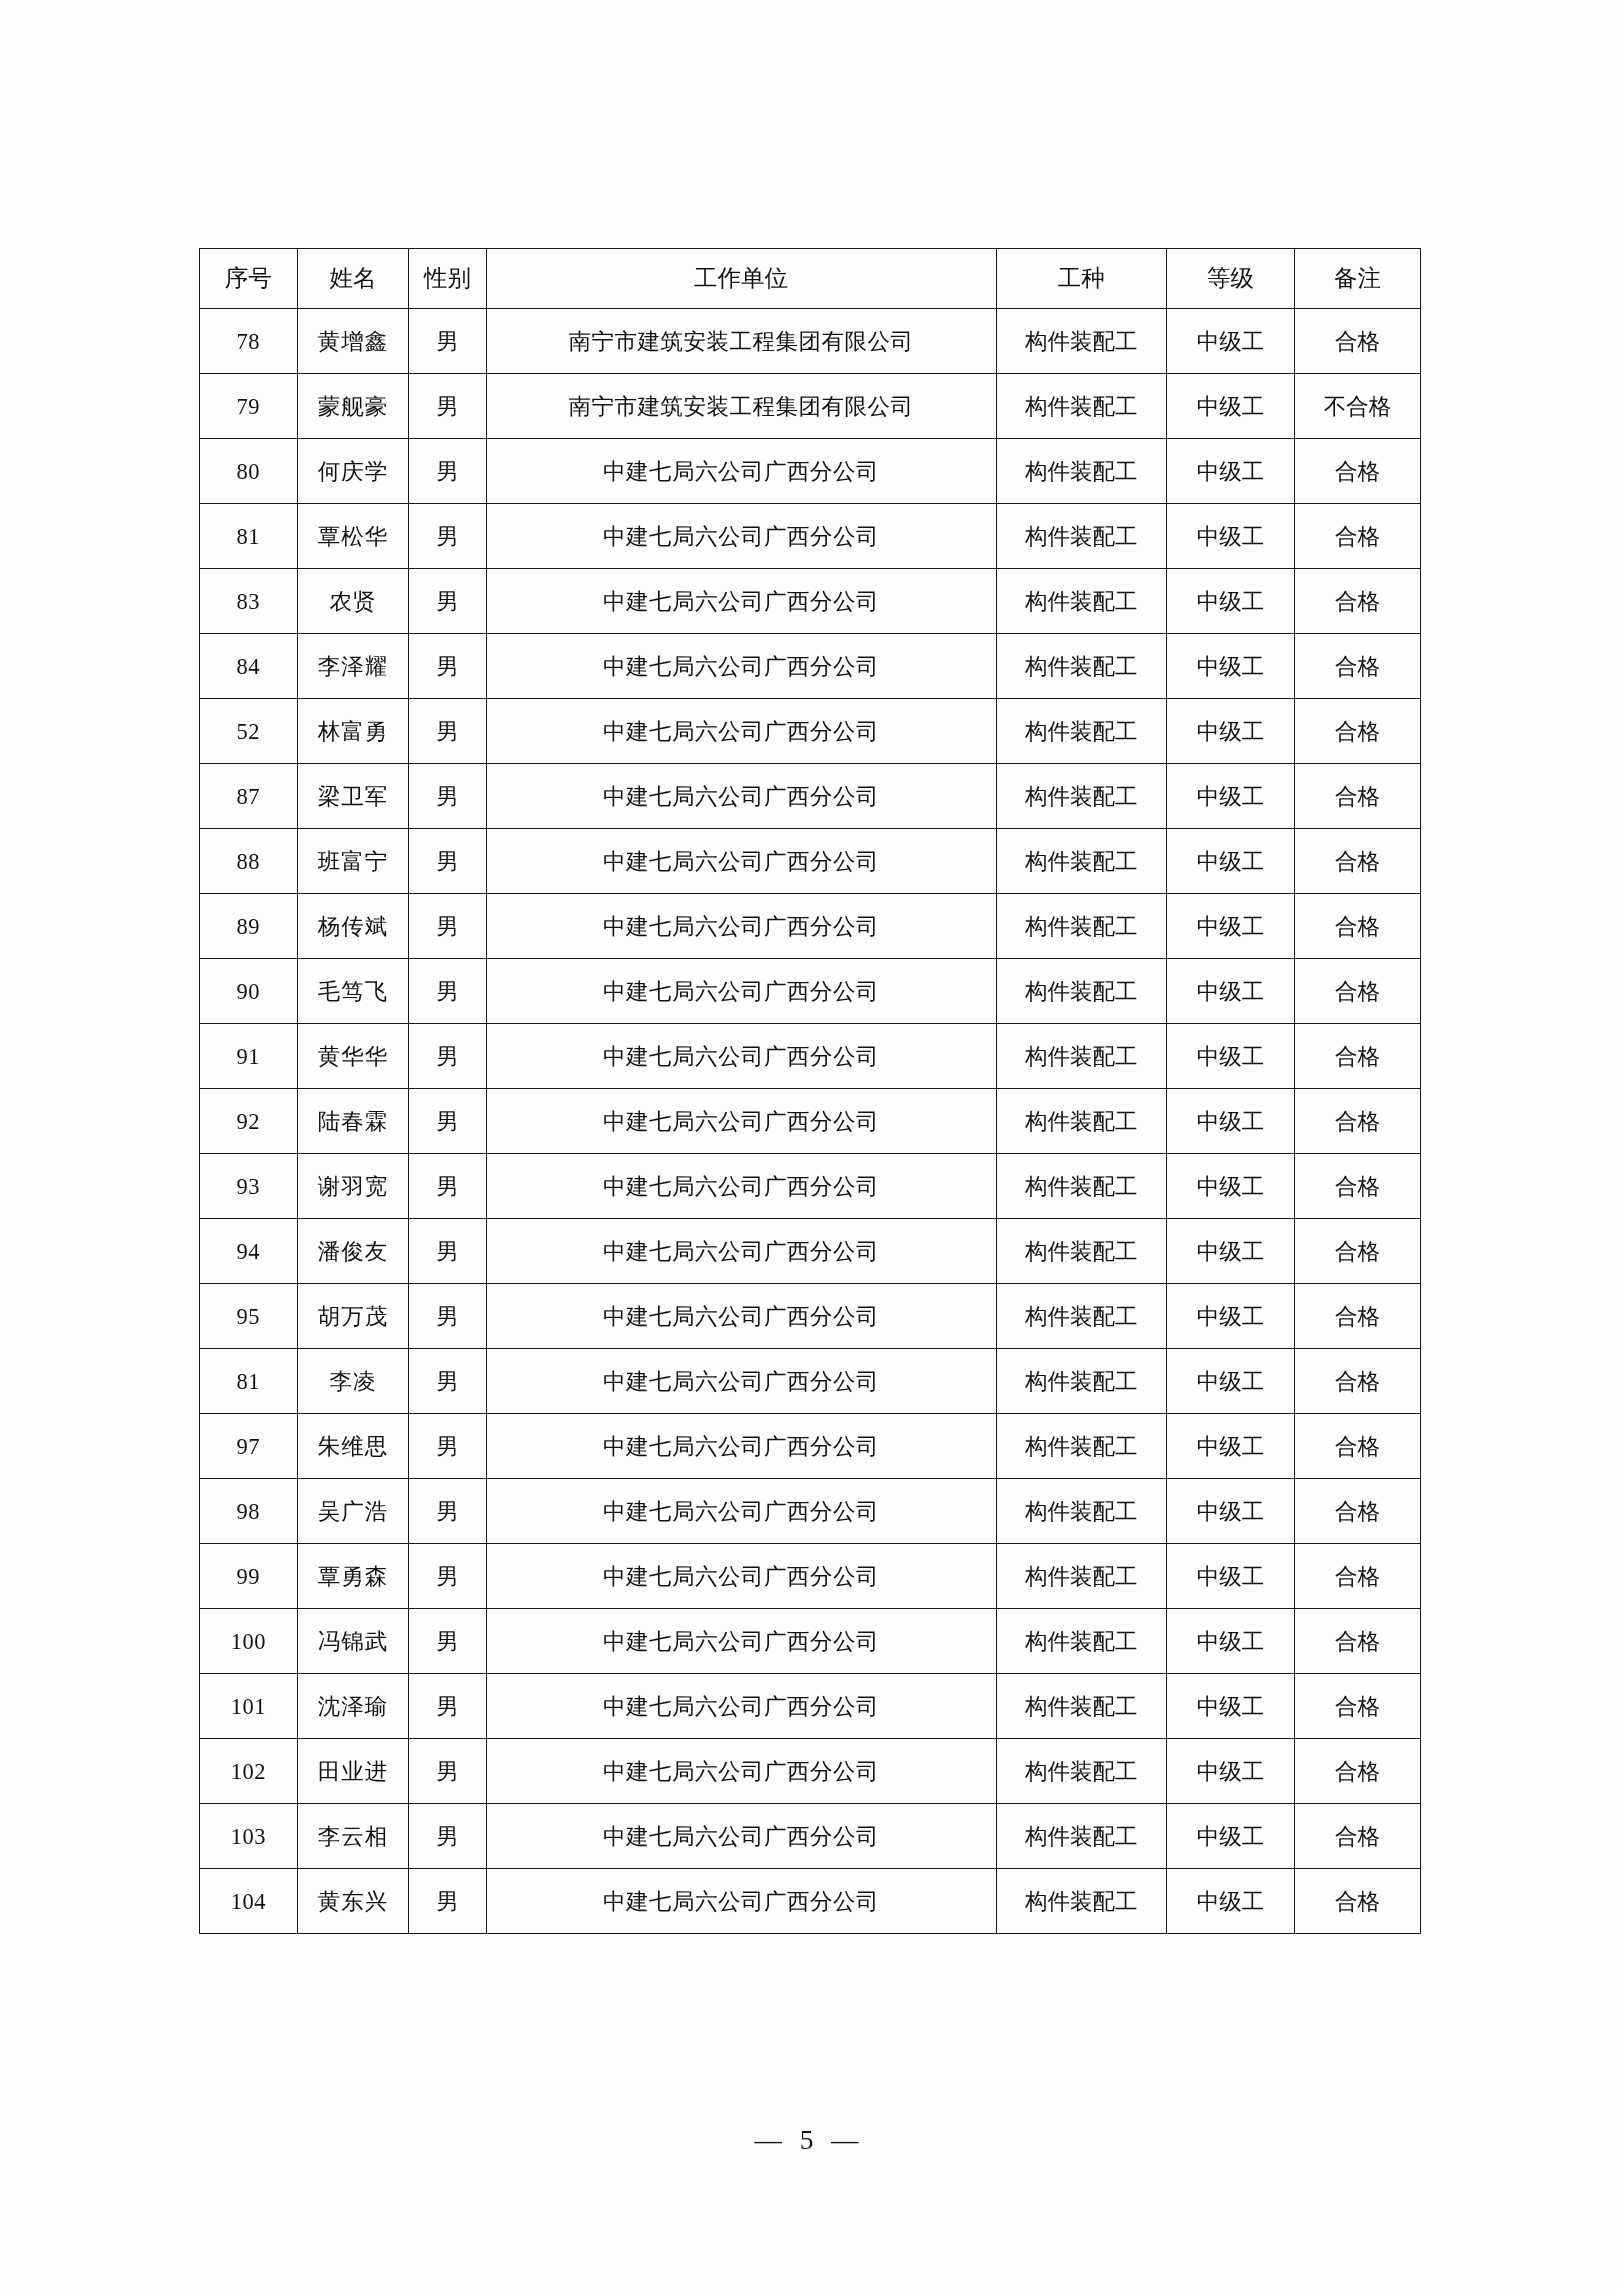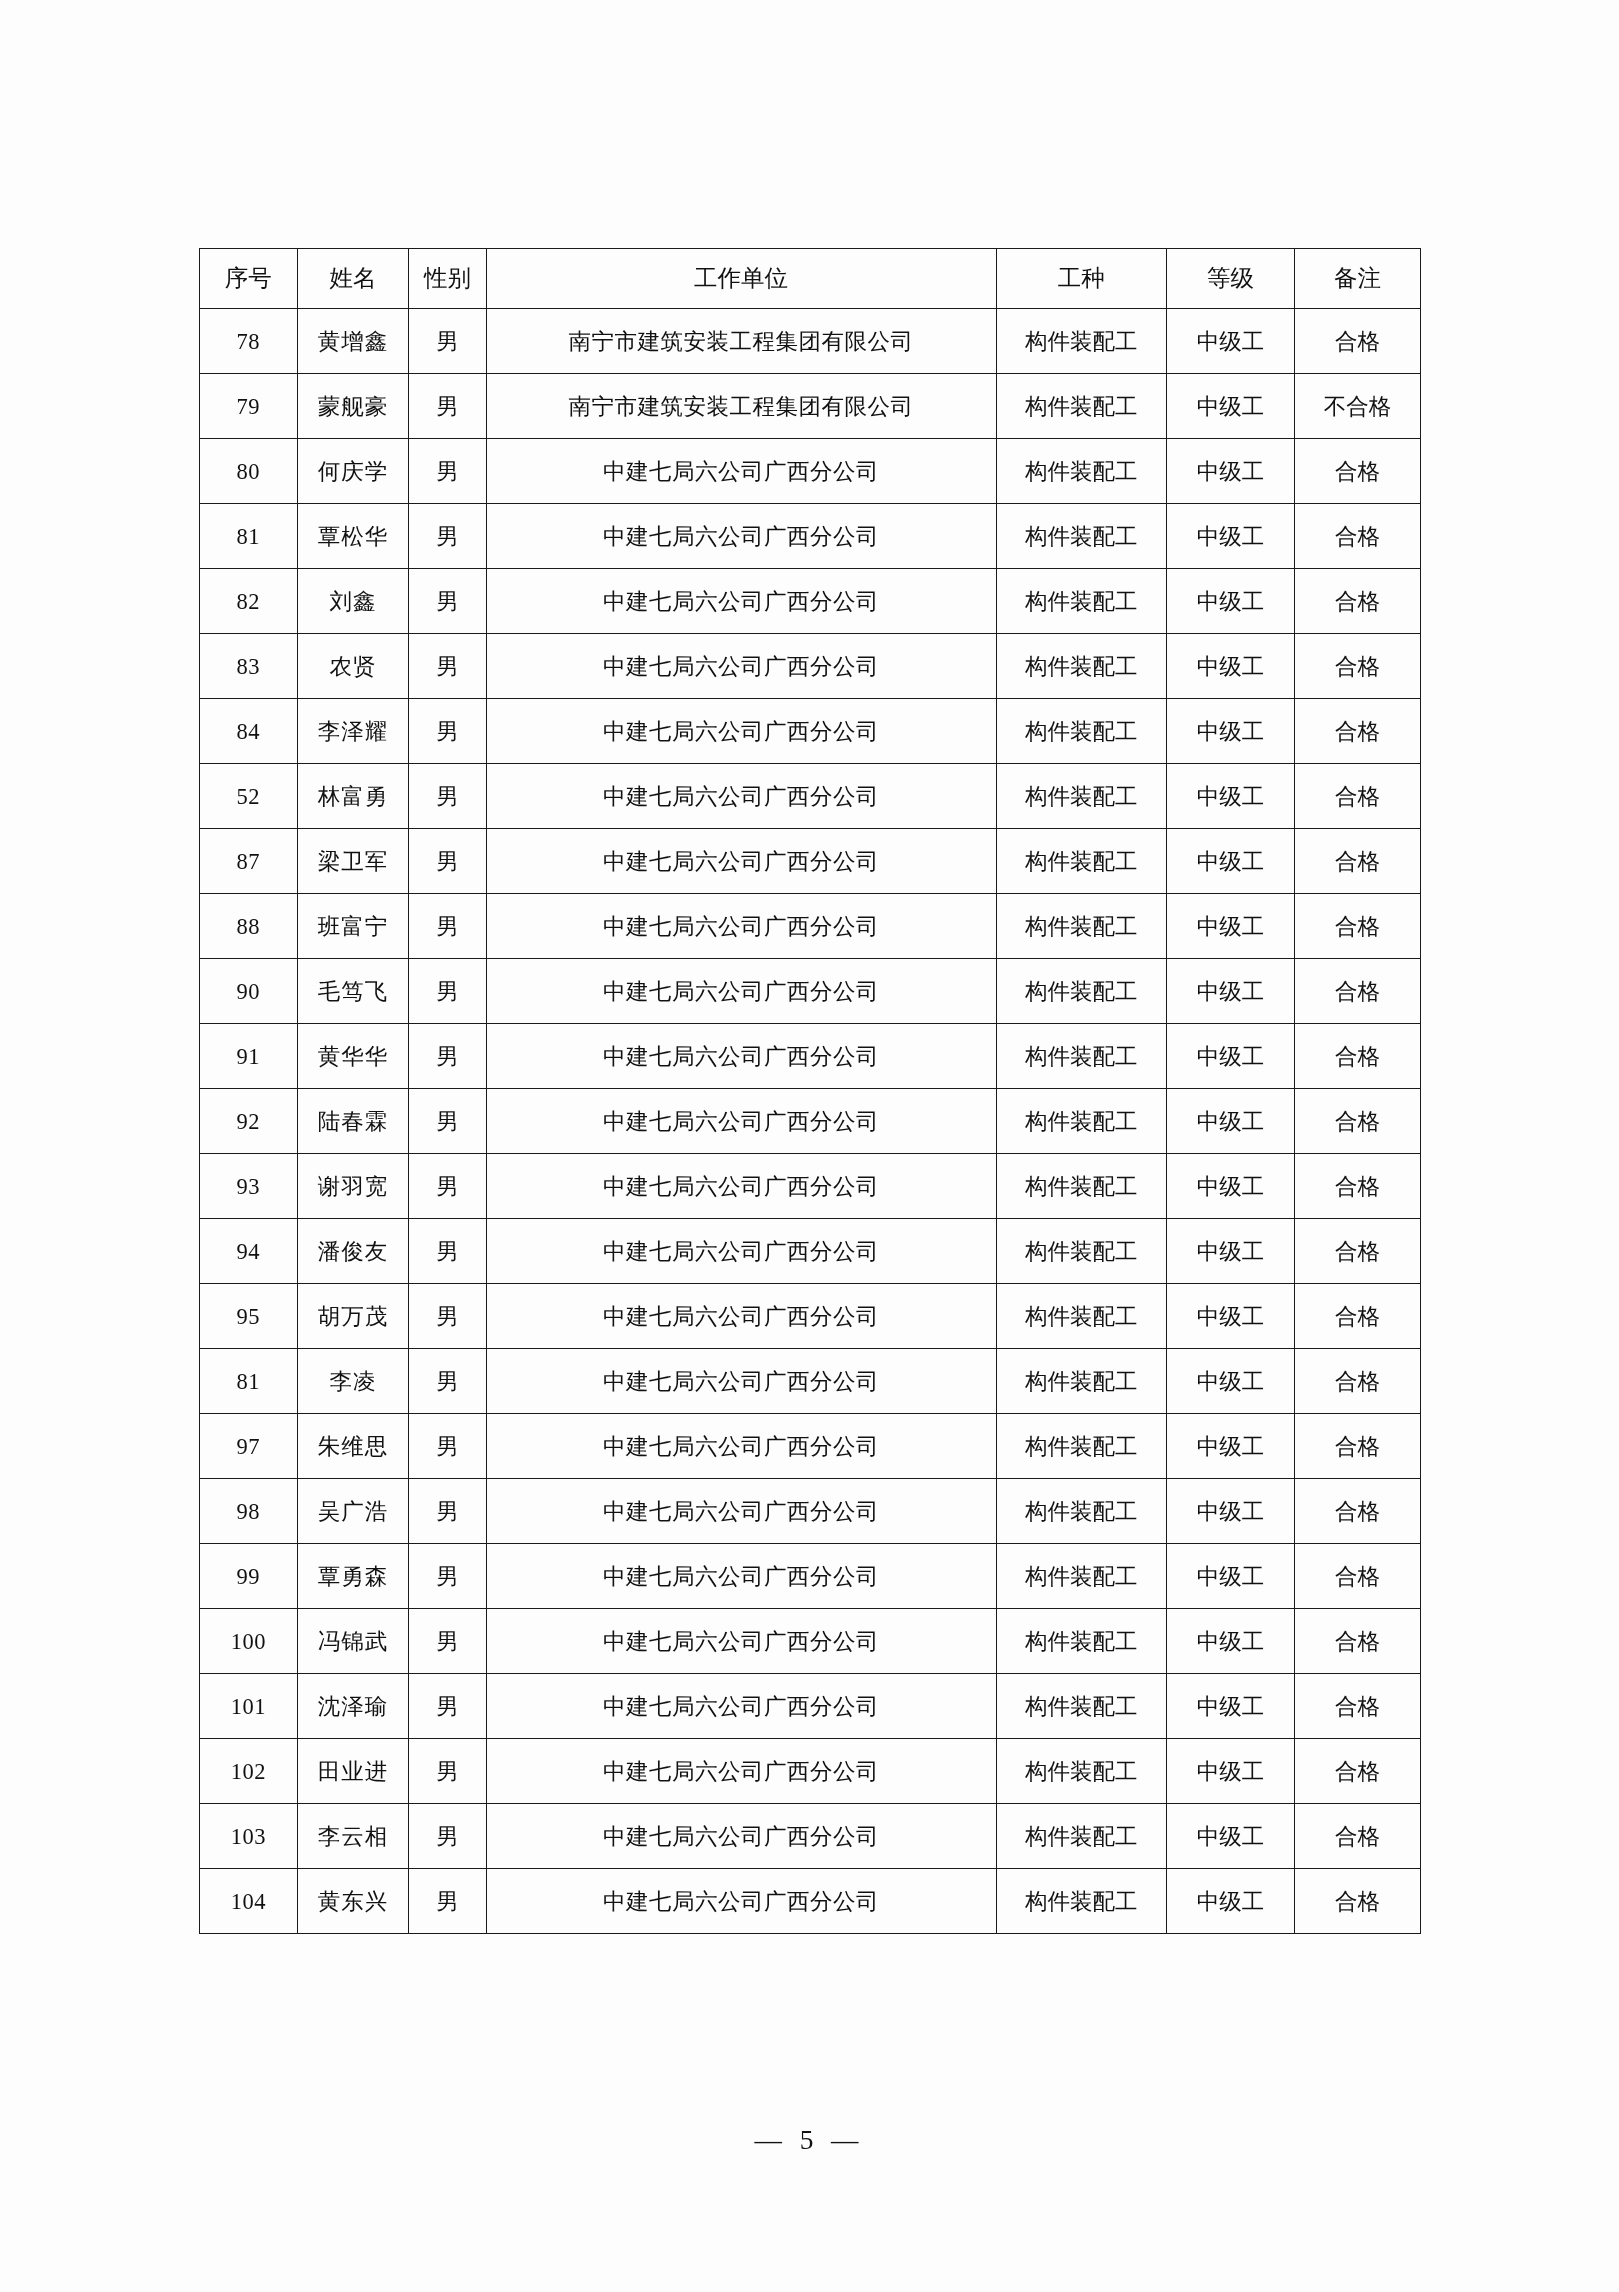--- a/index.html
+++ b/index.html
@@ -134,29 +134,20 @@
           <tr>
             <td class="cell-seq">81</td>
             <td class="cell-name">覃松华</td>
             <td class="cell-gender">男</td>
             <td class="cell-unit">中建七局六公司广西分公司</td>
             <td class="cell-job">构件装配工</td>
             <td class="cell-level">中级工</td>
             <td class="cell-remark">合格</td>
           </tr>
           <tr>
-            <td class="cell-seq">82</td>
-            <td class="cell-name">刘鑫</td>
-            <td class="cell-gender">男</td>
-            <td class="cell-unit">中建七局六公司广西分公司</td>
-            <td class="cell-job">构件装配工</td>
-            <td class="cell-level">中级工</td>
-            <td class="cell-remark">合格</td>
-          </tr>
-          <tr>
             <td class="cell-seq">83</td>
             <td class="cell-name">农贤</td>
             <td class="cell-gender">男</td>
             <td class="cell-unit">中建七局六公司广西分公司</td>
             <td class="cell-job">构件装配工</td>
             <td class="cell-level">中级工</td>
             <td class="cell-remark">合格</td>
           </tr>
           <tr>
             <td class="cell-seq">84</td>
@@ -181,20 +172,29 @@
             <td class="cell-name">梁卫军</td>
             <td class="cell-gender">男</td>
             <td class="cell-unit">中建七局六公司广西分公司</td>
             <td class="cell-job">构件装配工</td>
             <td class="cell-level">中级工</td>
             <td class="cell-remark">合格</td>
           </tr>
           <tr>
             <td class="cell-seq">88</td>
             <td class="cell-name">班富宁</td>
+            <td class="cell-gender">男</td>
+            <td class="cell-unit">中建七局六公司广西分公司</td>
+            <td class="cell-job">构件装配工</td>
+            <td class="cell-level">中级工</td>
+            <td class="cell-remark">合格</td>
+          </tr>
+          <tr>
+            <td class="cell-seq">89</td>
+            <td class="cell-name">杨传斌</td>
             <td class="cell-gender">男</td>
             <td class="cell-unit">中建七局六公司广西分公司</td>
             <td class="cell-job">构件装配工</td>
             <td class="cell-level">中级工</td>
             <td class="cell-remark">合格</td>
           </tr>
           <tr>
             <td class="cell-seq">90</td>
             <td class="cell-name">毛笃飞</td>
             <td class="cell-gender">男</td>

